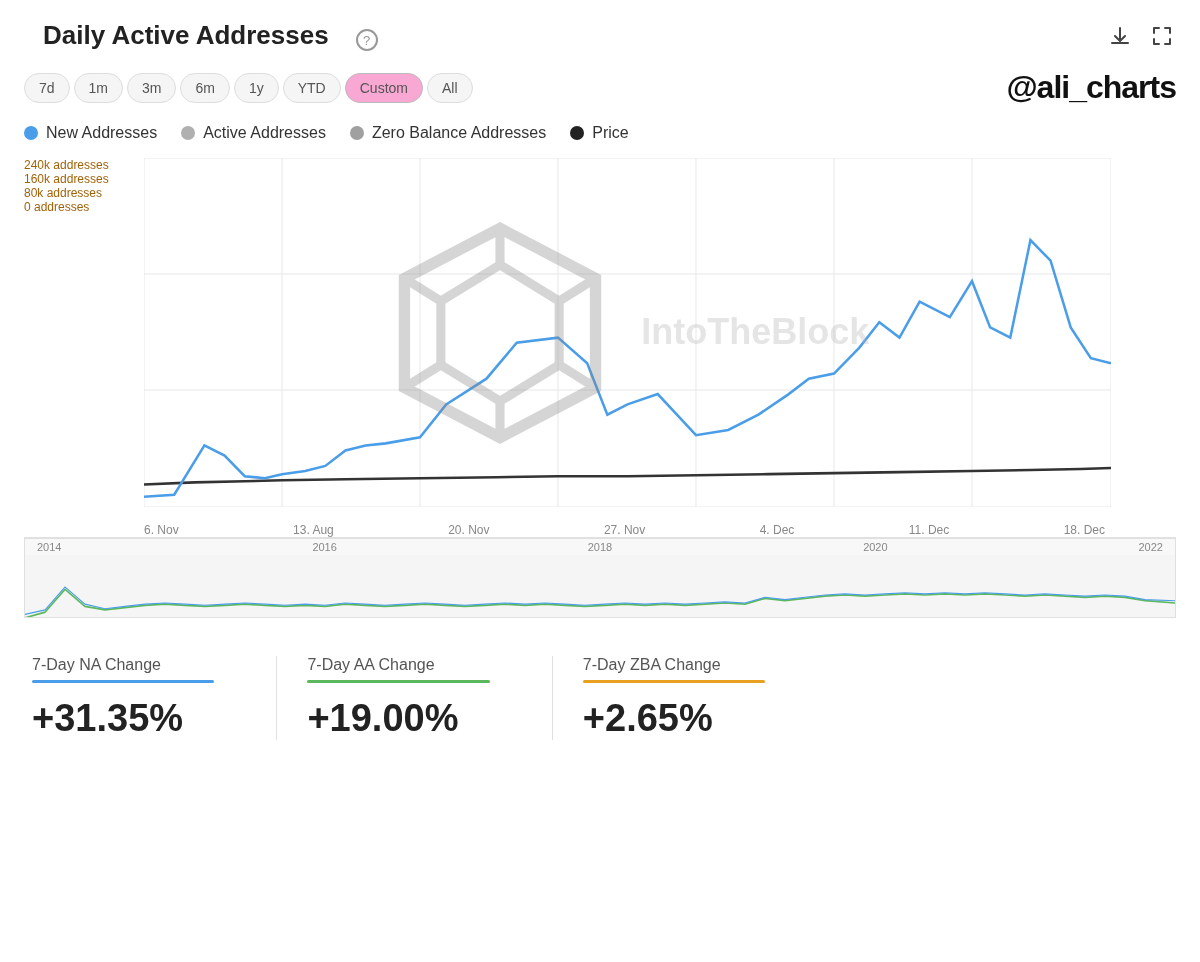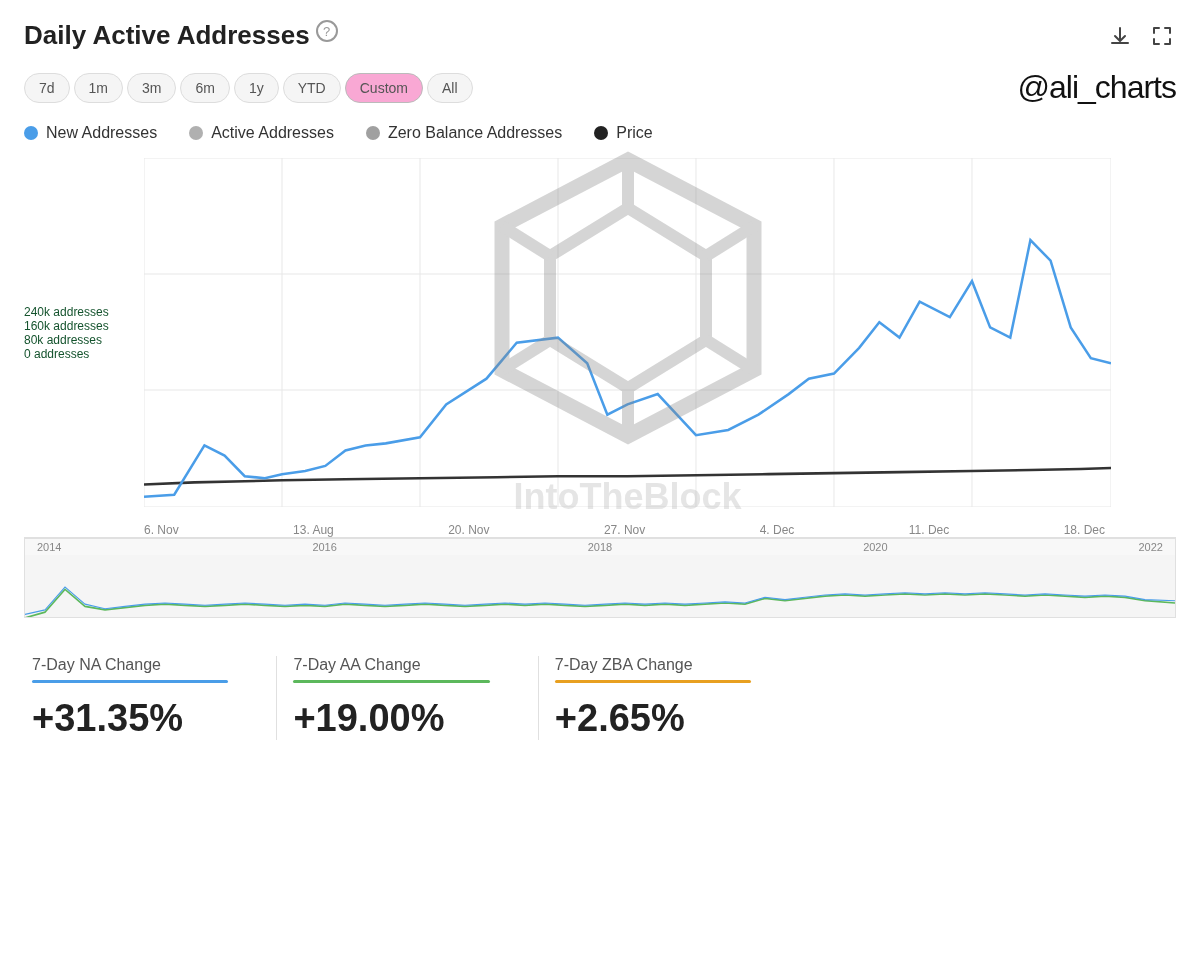--- a/index.html
+++ b/index.html
@@ -16,22 +16,23 @@
     }
     
     .header {
       display: flex;
       justify-content: space-between;
       align-items: center;
       margin-bottom: 18px;
     }
     .header-left {
       display: flex;
-      align-items: flex-start;
-      gap: 6px;
+      align-items: flex-end;
+      gap: 27px;
+      margin-left: 19px;
     }
     .title {
       font-size: 26px;
       font-weight: 600;
       color: #222;
     }
     .help-icon {
       width: 22px; height: 22px;
       border: 2px solid #999;
       border-radius: 50%;
@@ -65,29 +66,29 @@
       cursor: pointer;
     }
     .time-btn.active {
       background: #f9a8d4;
       border-color: #bbb;
       font-weight: 400;
     }
     .watermark {
       margin-left: auto;
       font-size: 32px;
-      font-weight: 400;
+      font-weight: 700;
       color: #111;
       letter-spacing: -1px;
     }
     
     .legend {
       display: flex;
       align-items: center;
-      gap: 32px;
+      gap: 24px;
       margin-bottom: 16px;
     }
     .legend-item {
       display: flex; align-items: center; gap: 8px;
       font-size: 16px;
     }
     .legend-dot {
       width: 14px; height: 14px;
       border-radius: 50%;
     }
@@ -98,23 +99,23 @@
       height: 380px;
       border-bottom: 1px solid #e0e0e0;
     }
     .chart-labels-left {
       position: absolute;
       left: 0;
       top: 0;
       bottom: 30px;
       display: flex;
       flex-direction: column;
-      justify-content: center;
+      justify-content: flex-start;
       font-size: 12px;
-      color: #14532d;
+      color: #a16207;
       width: 120px;
     }
     .chart-labels-right {
       position: absolute;
       right: 0;
       top: 0;
       bottom: 30px;
       display: flex;
       flex-direction: column;
       justify-content: space-between;
@@ -141,21 +142,20 @@
       top: 50%;
       transform: translate(-50%, -50%);
       font-size: 36px;
       font-weight: 700;
       color: rgba(180,180,180,0.35);
       display: flex;
       align-items: center;
       gap: 28px;
       pointer-events: none;
       white-space: nowrap;
-      flex-direction: column;
     }
     .watermark-hex {
       width: 40px; height: 40px;
       opacity: 0.35;
     }
     
     .x-axis {
       position: absolute;
       bottom: 0;
       left: 120px;
@@ -182,21 +182,21 @@
     .navigator-years {
       display: flex;
       justify-content: space-between;
       padding: 2px 12px;
       font-size: 11px;
       color: #888;
     }
     
     .stats-area {
       display: flex;
-      gap: 0;
+      gap: 14px;
       margin-top: 28px;
       padding-top: 10px;
     }
     .stat-card {
       flex: 1;
       padding: 0 32px 0 0;
       border-right: none;
     }
     .stat-card:first-child {
       padding-left: 8px;

